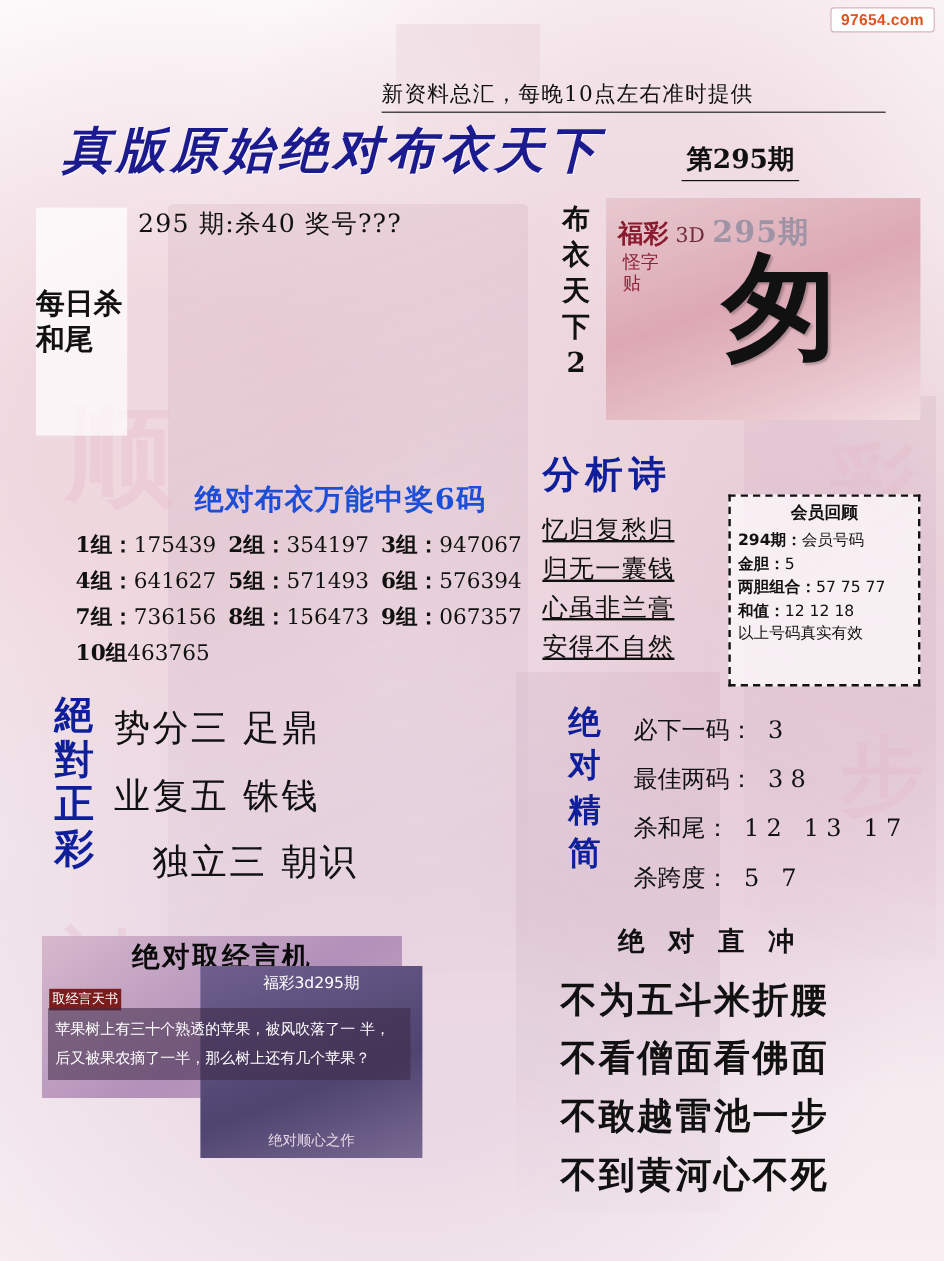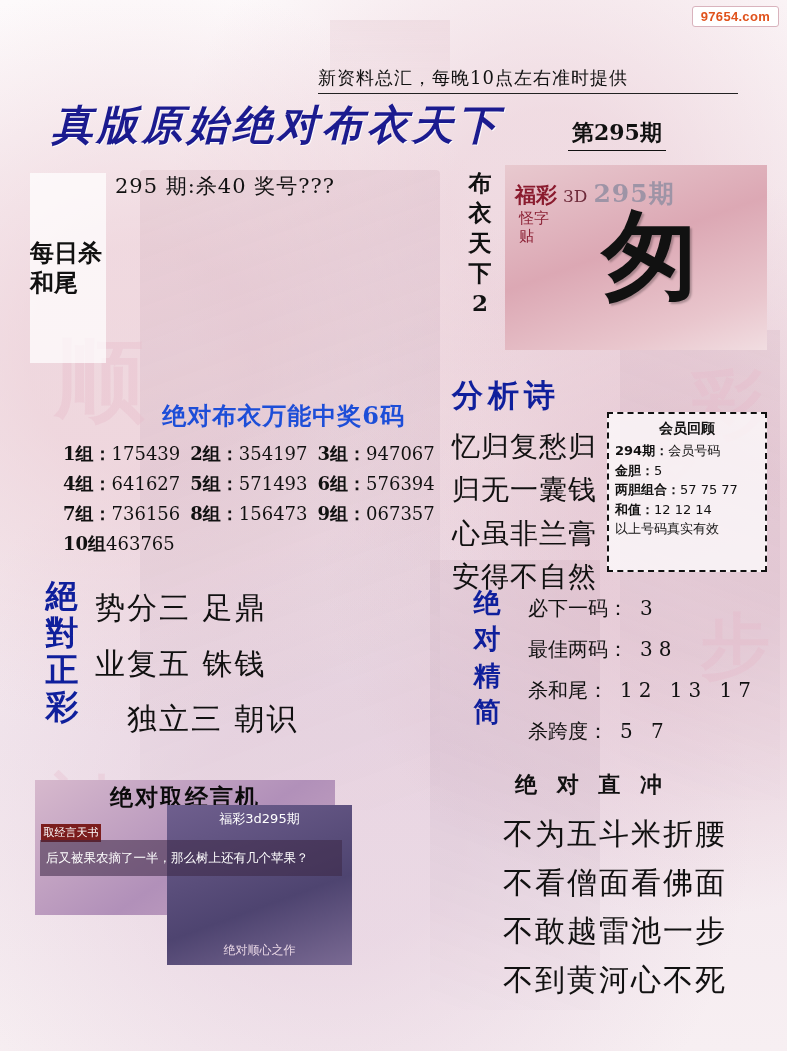--- a/index.html
+++ b/index.html
@@ -178,21 +178,21 @@
   }
 
   .fxs{
     position:absolute;left:452px;top:375px;
     font-family:"DejaVu Serif","Liberation Serif",serif;
     font-size:31px;font-weight:700;color:#0f1f9c;letter-spacing:5px;
   }
   .poem4{
     position:absolute;left:452px;top:425px;width:150px;
     font-family:"DejaVu Serif","Liberation Serif",serif;
-    font-size:28px;color:#111;line-height:1.55;letter-spacing:1px;
+    font-size:21px;color:#111;line-height:1.55;letter-spacing:1px;text-decoration:underline;
   }
   .memberbox{
     position:absolute;left:607px;top:412px;width:160px;height:160px;
     border:2px dashed #111;background:rgba(255,255,255,.72);
     padding:4px 6px;box-sizing:border-box;
     font-family:"DejaVu Sans","Liberation Sans",sans-serif;
     font-size:13px;color:#111;line-height:1.5;
   }
   .memberbox .mb-title{text-align:center;font-size:14px;font-weight:700;margin-bottom:2px;}
   .memberbox .row{white-space:nowrap;}
@@ -210,24 +210,24 @@
   }
   .jdlist .k{display:inline-block;}
   .jdlist .v{margin-left:12px;letter-spacing:6px;}
 
   .zdzz{
     position:absolute;left:515px;top:770px;width:260px;text-align:left;
     font-family:"DejaVu Serif","Liberation Serif",serif;
     font-size:22px;font-weight:700;color:#111;letter-spacing:6px;
   }
   .bigpoem{
-    position:absolute;left:455px;top:810px;width:320px;
+    position:absolute;left:467px;top:810px;width:320px;
     font-family:"DejaVu Serif","Liberation Serif",serif;
     font-size:30px;color:#111;line-height:1.62;letter-spacing:2px;
-    text-align:center;
+    font-weight:bold;
   }
 </style>
 </head>
 <body>
 
 <div class="bg"></div>
 
 <div class="bgimgs">
   <div class="bimg fig4"></div>
   <div class="bimg fig1"></div>
@@ -274,20 +274,21 @@
 
 <div class="photocard">
   <div class="stamp">取经言天书</div>
 </div>
 <div class="photo-title">绝对取经言机</div>
 <div class="smallcard">
   <div class="sc-t">福彩3d295期</div>
   <div class="sc-b">绝对顺心之作</div>
 </div>
 <div class="riddle">
+  <div>苹果树上有三十个熟透的苹果，被风吹落了一 半，</div>
   <div>后又被果农摘了一半，那么树上还有几个苹果？</div>
 </div>
 
 <div class="byboxlabel">布衣天下2</div>
 <div class="bybox">
   <div class="hdr">
     <span class="fc">福彩</span>
     <span class="td">3D</span>
     <span class="nb">295期</span>
   </div>
@@ -301,21 +302,21 @@
   <div>归无一囊钱</div>
   <div>心虽非兰膏</div>
   <div>安得不自然</div>
 </div>
 
 <div class="memberbox">
   <div class="mb-title">会员回顾</div>
   <div class="row"><b>294期：</b><span>会员号码</span></div>
   <div class="row"><b>金胆：</b><span>5</span></div>
   <div class="row"><b>两胆组合：</b><span>57  75  77</span></div>
-  <div class="row"><b>和值：</b><span>12   12   14</span></div>
+  <div class="row"><b>和值：</b><span>12   12   18</span></div>
   <div class="row">以上号码真实有效</div>
 </div>
 
 <div class="jdjj">绝对精简</div>
 <div class="jdlist">
   <div><span class="k">必下一码：</span><span class="v">3</span></div>
   <div><span class="k">最佳两码：</span><span class="v">38</span></div>
   <div><span class="k">杀和尾：</span><span class="v">12  13  17</span></div>
   <div><span class="k">杀跨度：</span><span class="v">5      7</span></div>
 </div>

